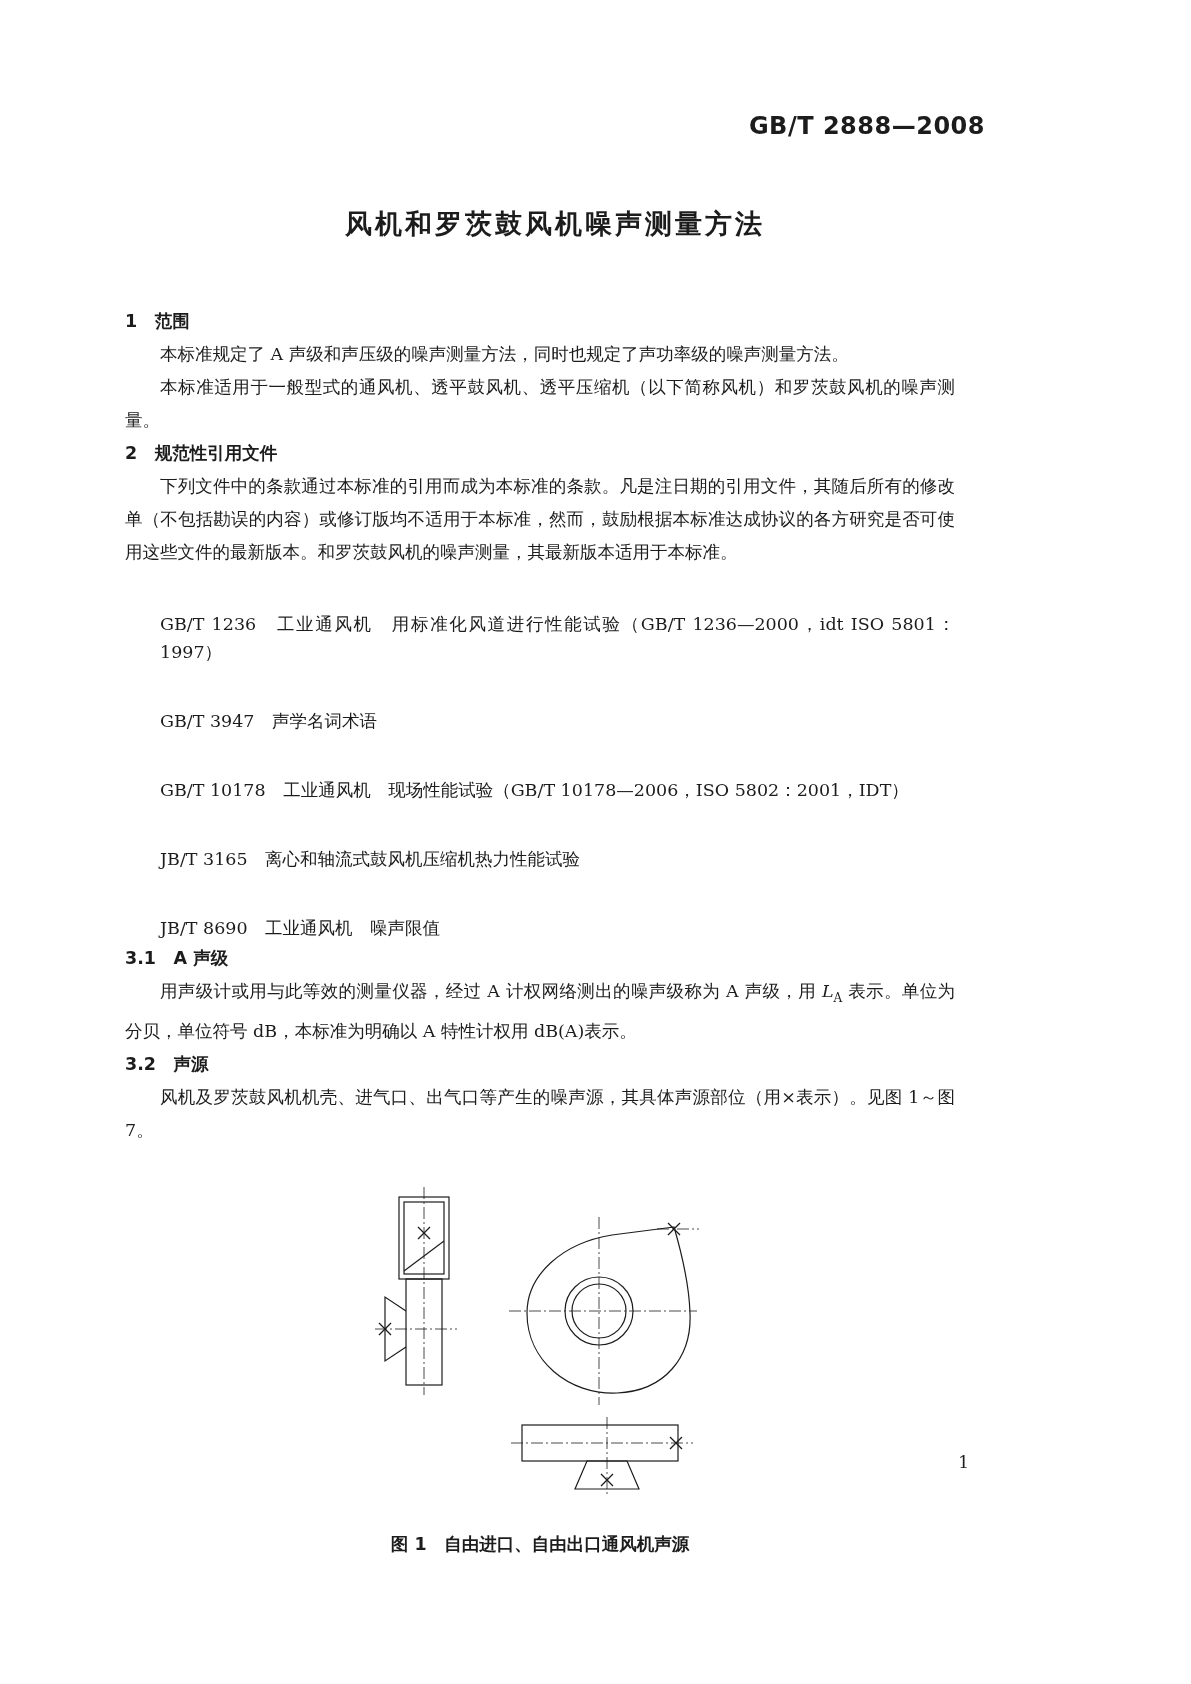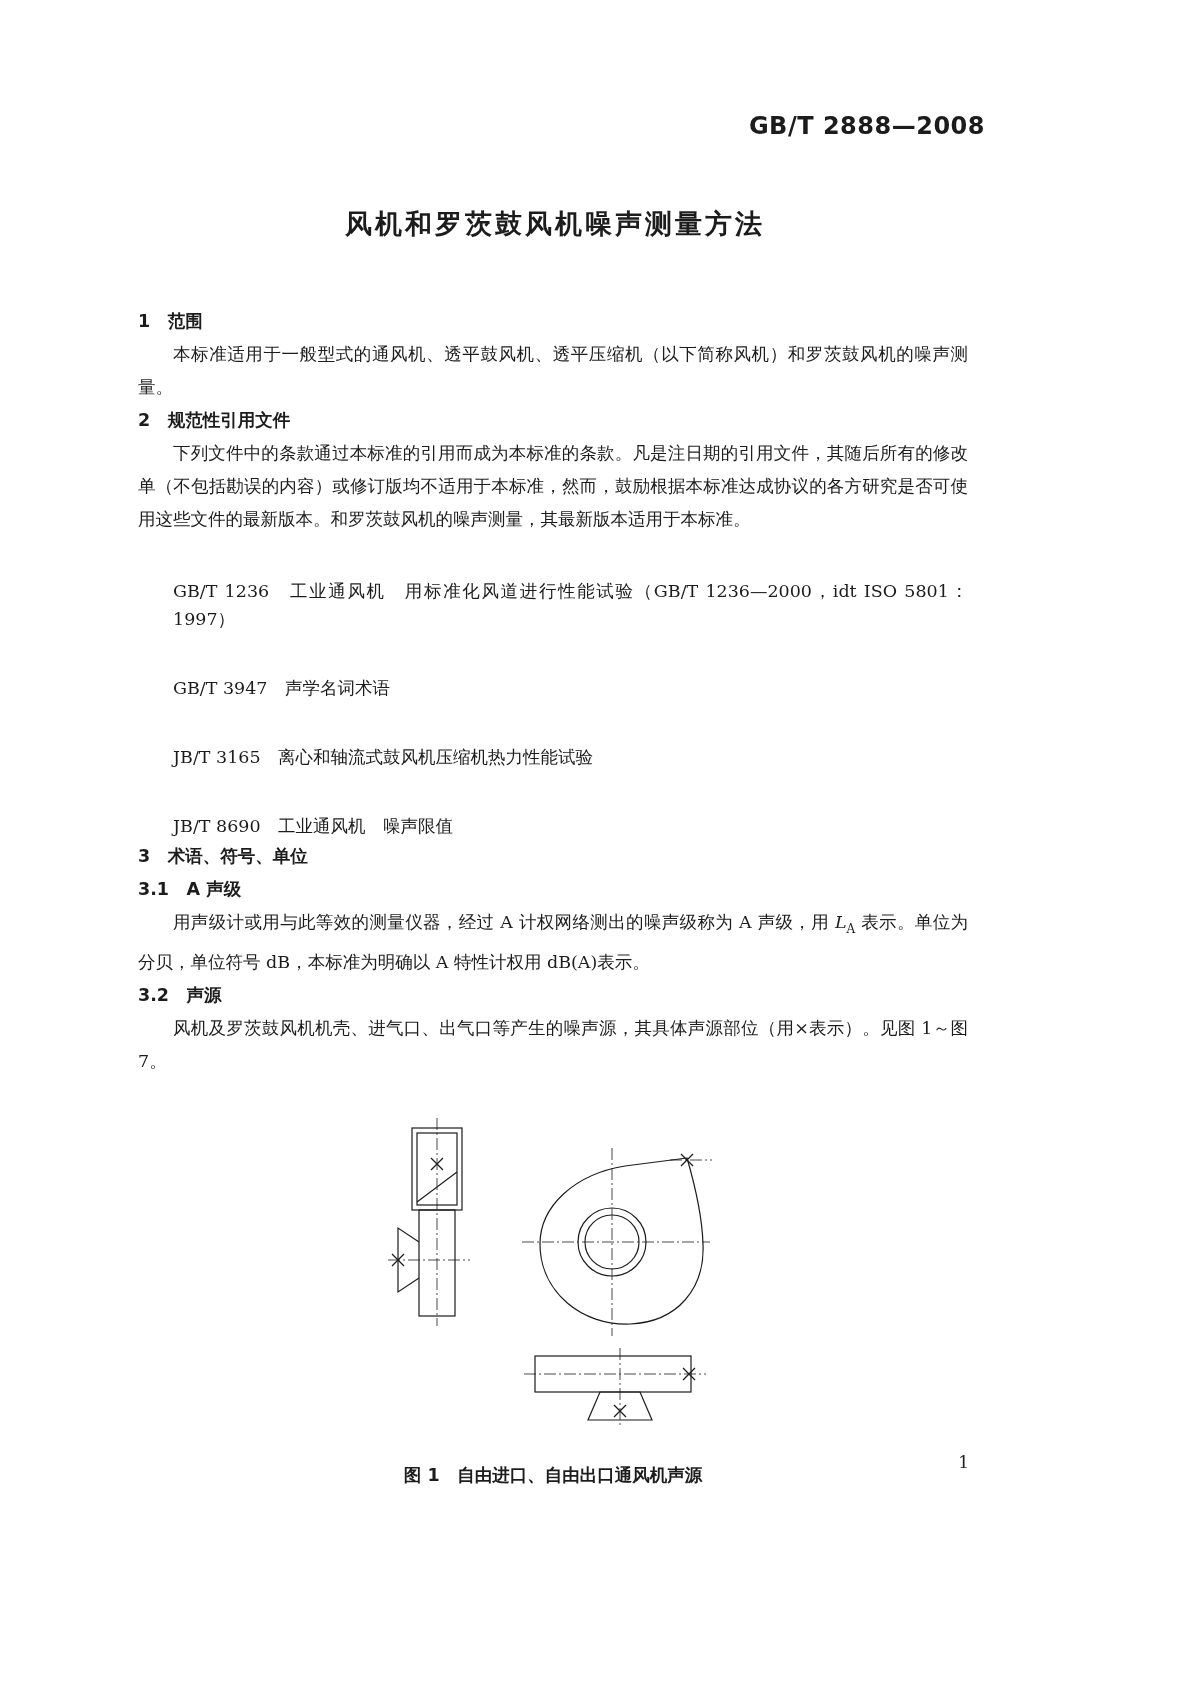--- a/index.html
+++ b/index.html
@@ -12,21 +12,21 @@
     position:absolute;top:112px;right:206px;
     font-family:"DejaVu Sans","Liberation Sans",sans-serif;
     font-weight:bold;font-size:24px;letter-spacing:0.5px;
   }
   .doc-title{
     position:absolute;top:206px;left:125px;width:860px;
     text-align:center;font-family:"DejaVu Sans","Liberation Sans",sans-serif;
     font-weight:bold;font-size:27px;letter-spacing:3px;
   }
   .content{
-    position:absolute;top:305px;left:138px;width:830px;
+    position:absolute;top:305px;left:125px;width:830px;
     font-size:17.5px;line-height:33px;text-align:justify;
   }
   .content p{margin:0;text-indent:2em;}
   h2.sec{
     font-family:"DejaVu Sans","Liberation Sans",sans-serif;
     font-weight:bold;font-size:17.5px;line-height:33px;margin:0;
   }
   h3.subsec{
     font-family:"DejaVu Sans","Liberation Sans",sans-serif;
     font-weight:bold;font-size:17.5px;line-height:33px;margin:0;
@@ -57,33 +57,34 @@
 
 <div class="page">
 
   <div class="doc-number">GB/T 2888—2008</div>
 
   <div class="doc-title">风机和罗茨鼓风机噪声测量方法</div>
 
   <div class="content">
 
     <h2 class="sec">1　范围</h2>
+    <p>本标准规定了 A 声级和声压级的噪声测量方法，同时也规定了声功率级的噪声测量方法。</p>
     <p>本标准适用于一般型式的通风机、透平鼓风机、透平压缩机（以下简称风机）和罗茨鼓风机的噪声测量。</p>
 
     <h2 class="sec mt12">2　规范性引用文件</h2>
     <p>下列文件中的条款通过本标准的引用而成为本标准的条款。凡是注日期的引用文件，其随后所有的修改单（不包括勘误的内容）或修订版均不适用于本标准，然而，鼓励根据本标准达成协议的各方研究是否可使用这些文件的最新版本。和罗茨鼓风机的噪声测量，其最新版本适用于本标准。</p>
 
     <div class="refs">
       <div class="ref-item">GB/T 1236　工业通风机　用标准化风道进行性能试验（GB/T 1236—2000，idt ISO 5801：1997）</div>
       <div class="ref-item">GB/T 3947　声学名词术语</div>
+      <div class="ref-item">GB/T 10178　工业通风机　现场性能试验（GB/T 10178—2006，ISO 5802：2001，IDT）</div>
       <div class="ref-item">JB/T 3165　离心和轴流式鼓风机压缩机热力性能试验</div>
       <div class="ref-item">JB/T 8690　工业通风机　噪声限值</div>
     </div>
 
-    <h2 class="sec mt30">3　术语、符号、单位</h2>
 
     <h3 class="subsec mt6">3.1　A 声级</h3>
     <p><span>用声级计或用与此等效的测量仪器，经过 A 计权网络测出的噪声级称为 A 声级，用 </span><span class="symbol-i"><span>L</span></span><sub>A</sub><span> 表示。单位为分贝，单位符号 dB，本标准为明确以 A 特性计权用 dB(A)表示。</span></p>
 
     <h3 class="subsec">3.2　声源</h3>
     <p>风机及罗茨鼓风机机壳、进气口、出气口等产生的噪声源，其具体声源部位（用×表示）。见图 1～图 7。</p>
 
     <div class="figure-block">
       <svg width="330" height="320" viewBox="0 0 330 320">
 

